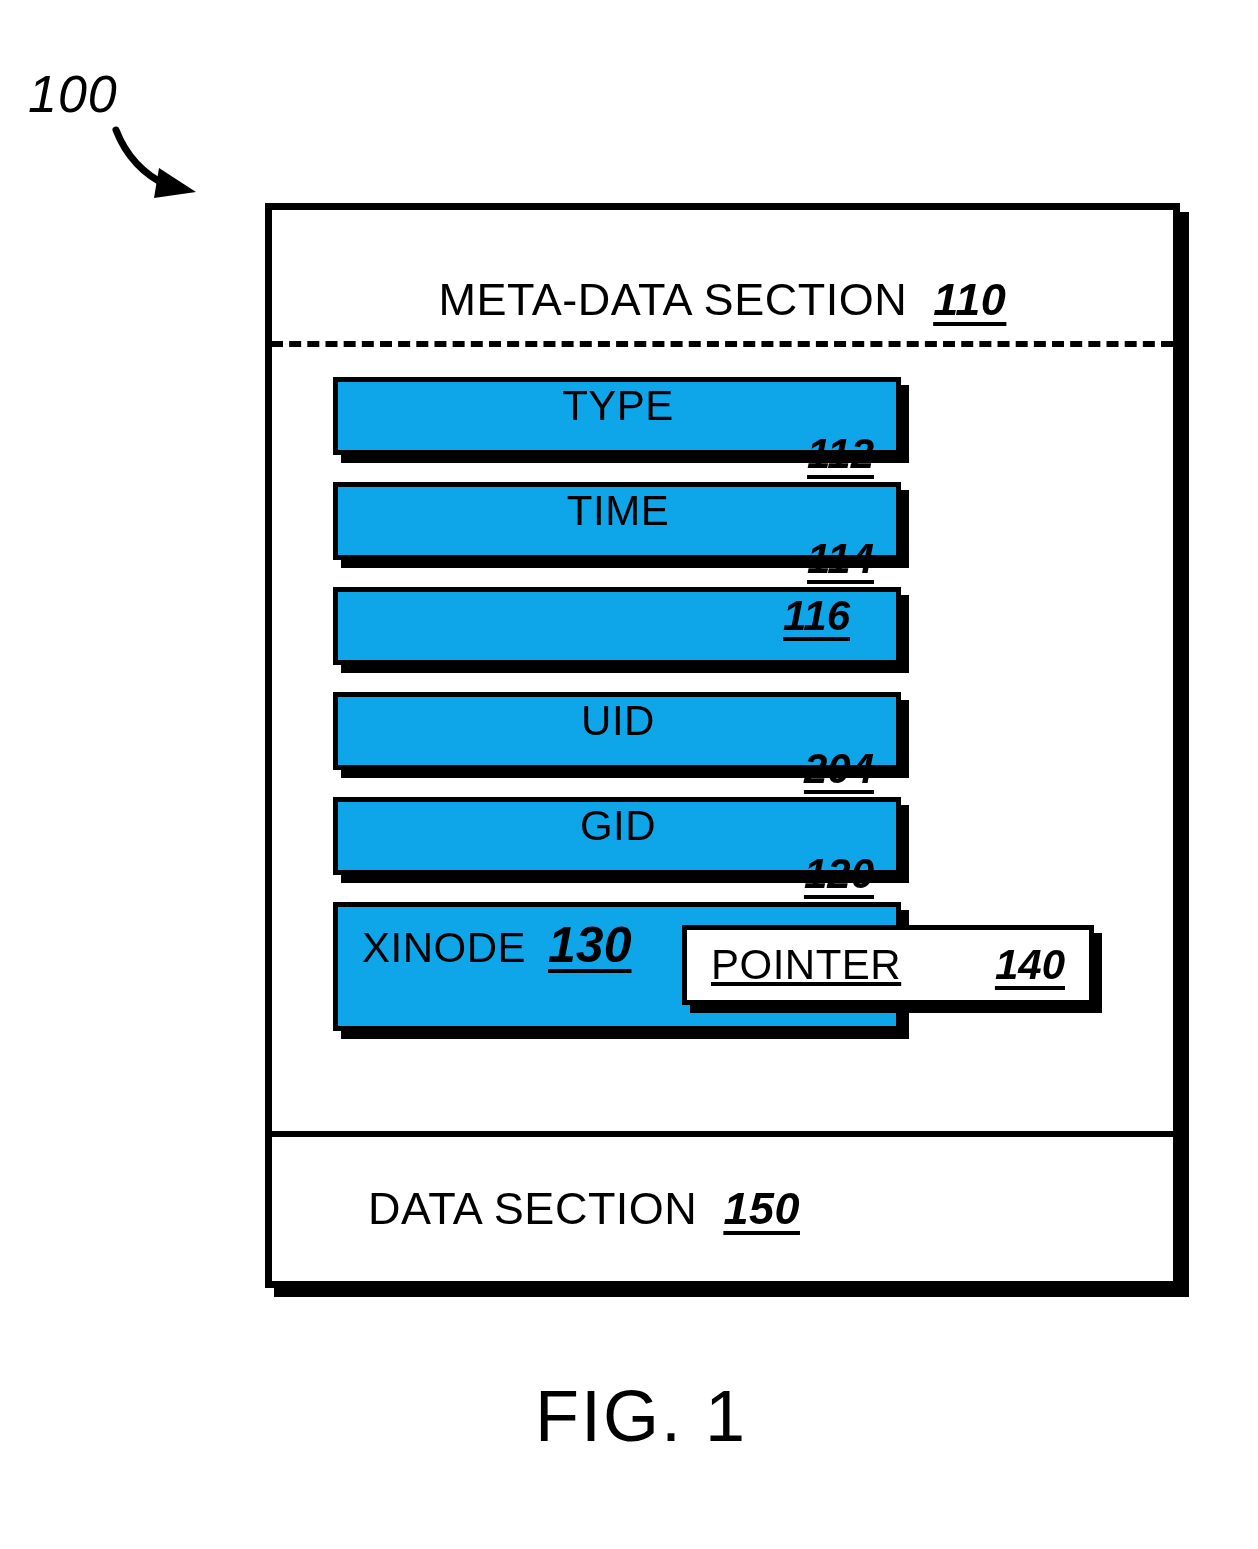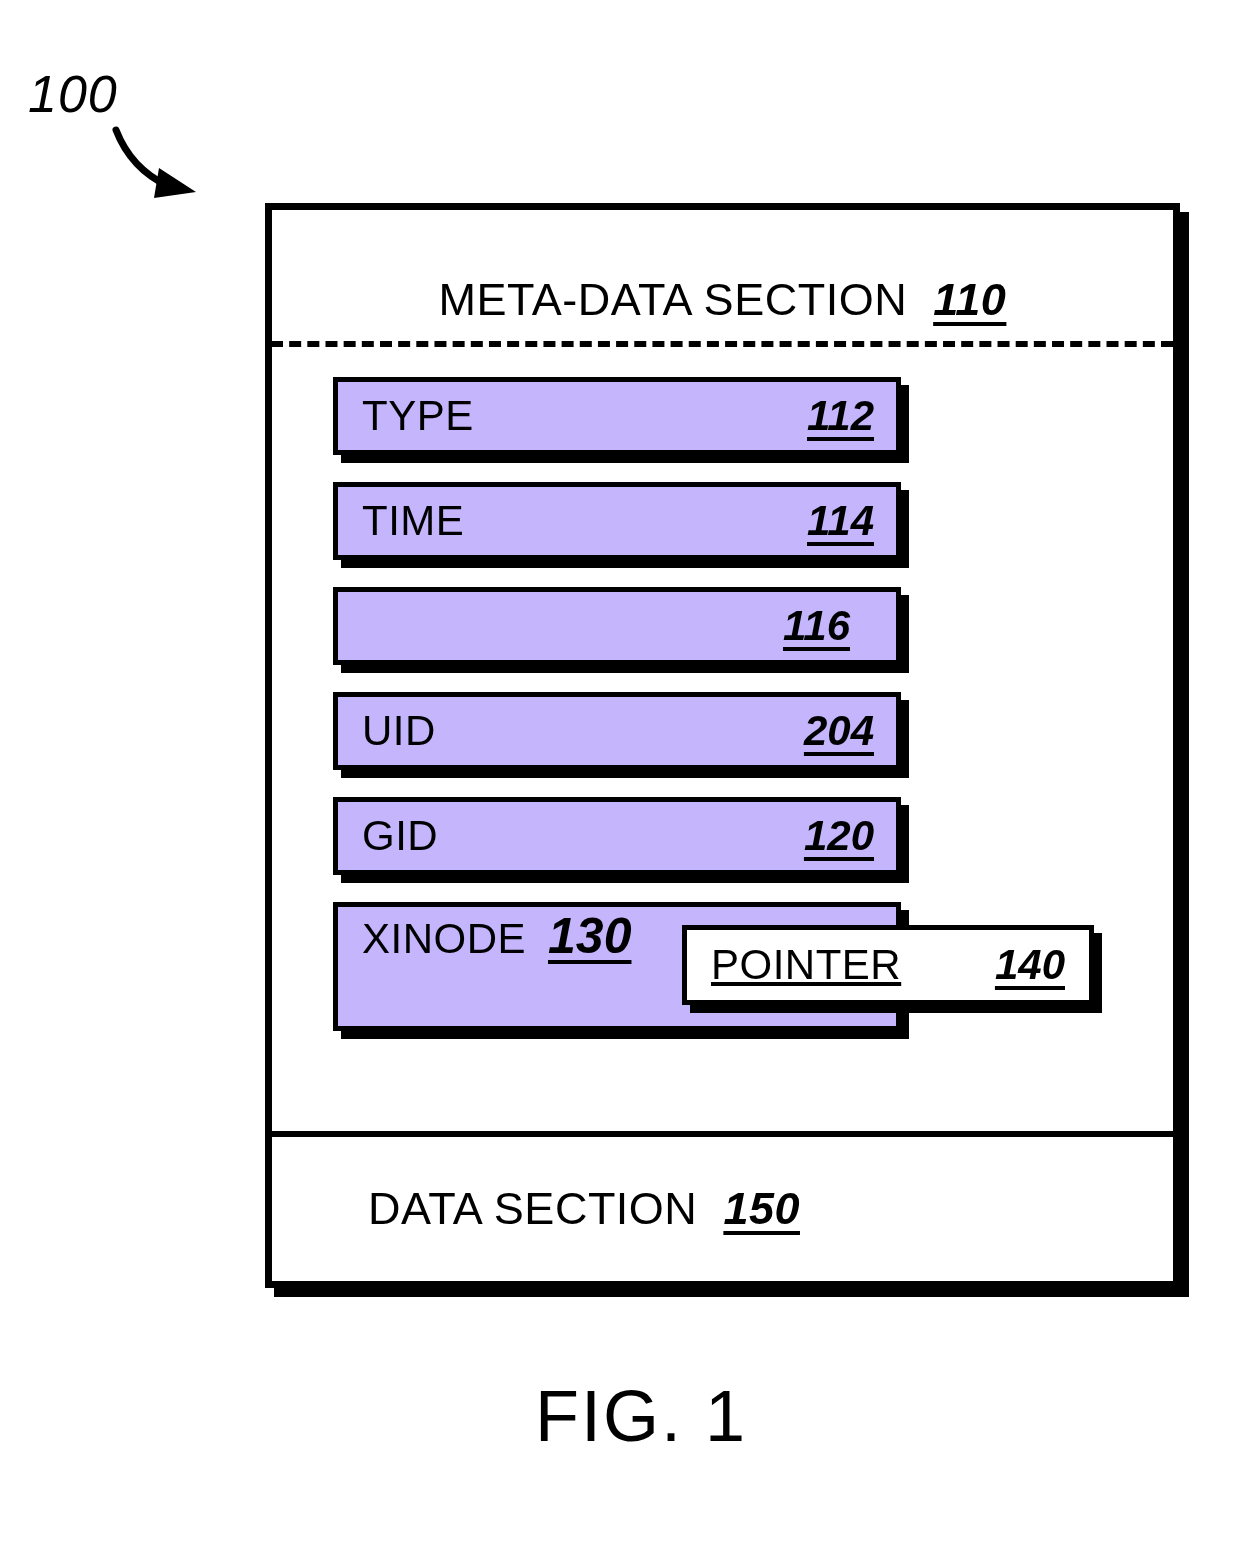--- a/index.html
+++ b/index.html
@@ -111,43 +111,45 @@
     left: 61px;
     top: 167px;
     width: 580px;
   }
   .field {
     position: relative;
     box-sizing: border-box;
     width: 568px;
     height: 78px;
     border: 5px solid #000000;
-    background: #c4b5fd;
+    background: #0ea5e9;
     box-shadow: 8px 8px 0 0 #000000;
     margin-bottom: 27px;
     display: flex;
     align-items: center;
     padding: 0 22px 0 24px;
+    flex-direction: column;
   }
   .field .field-label {
     font-size: 42px;
     letter-spacing: 0.5px;
     white-space: nowrap;
   }
   .field .refnum {
     font-size: 42px;
     margin-left: auto;
   }
   
   .field.long-label .refnum { margin-right: 24px; }
 
   
   .field.xinode {
     height: 129px;
     align-items: flex-start;
+    padding-top: 9px;
     overflow: visible;
   }
   .field.xinode .field-label { line-height: 1.05; }
   .field.xinode .xinode-ref {
     margin-left: 22px;
     margin-right: 0;
     font-size: 50px;
   }
   .field.xinode .xinode-inner-ref-wrap {
     display: flex;

